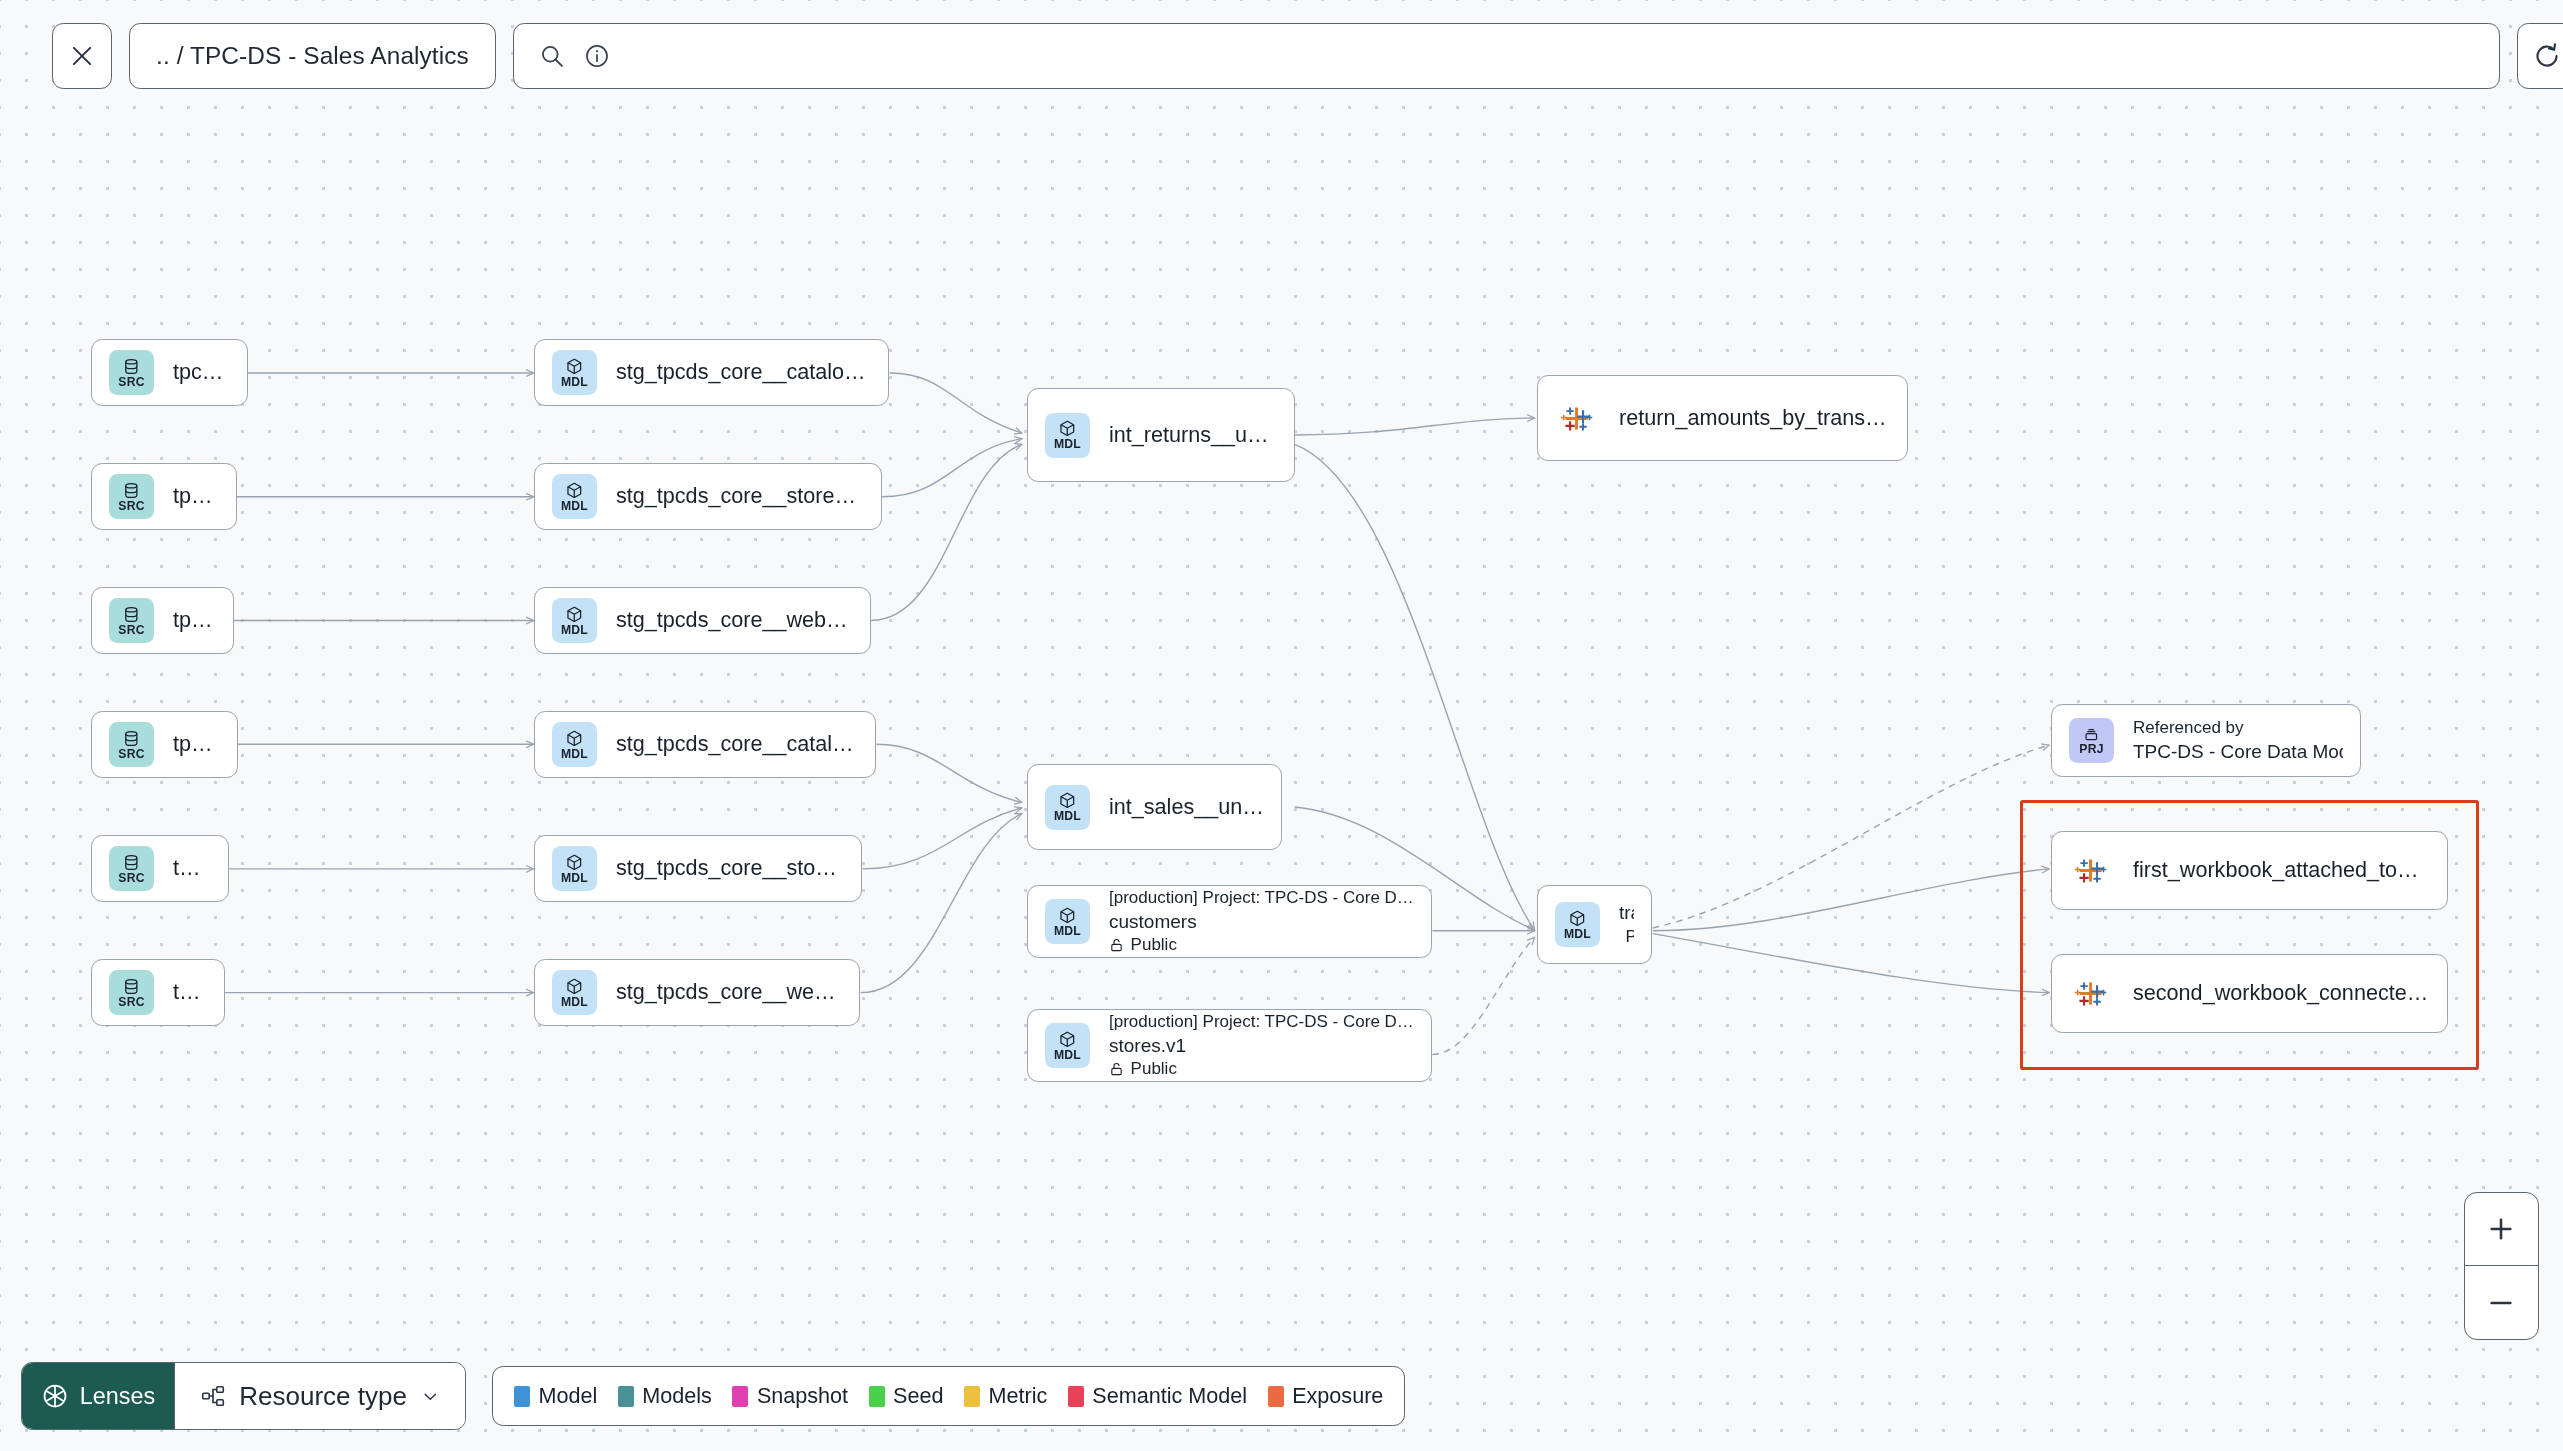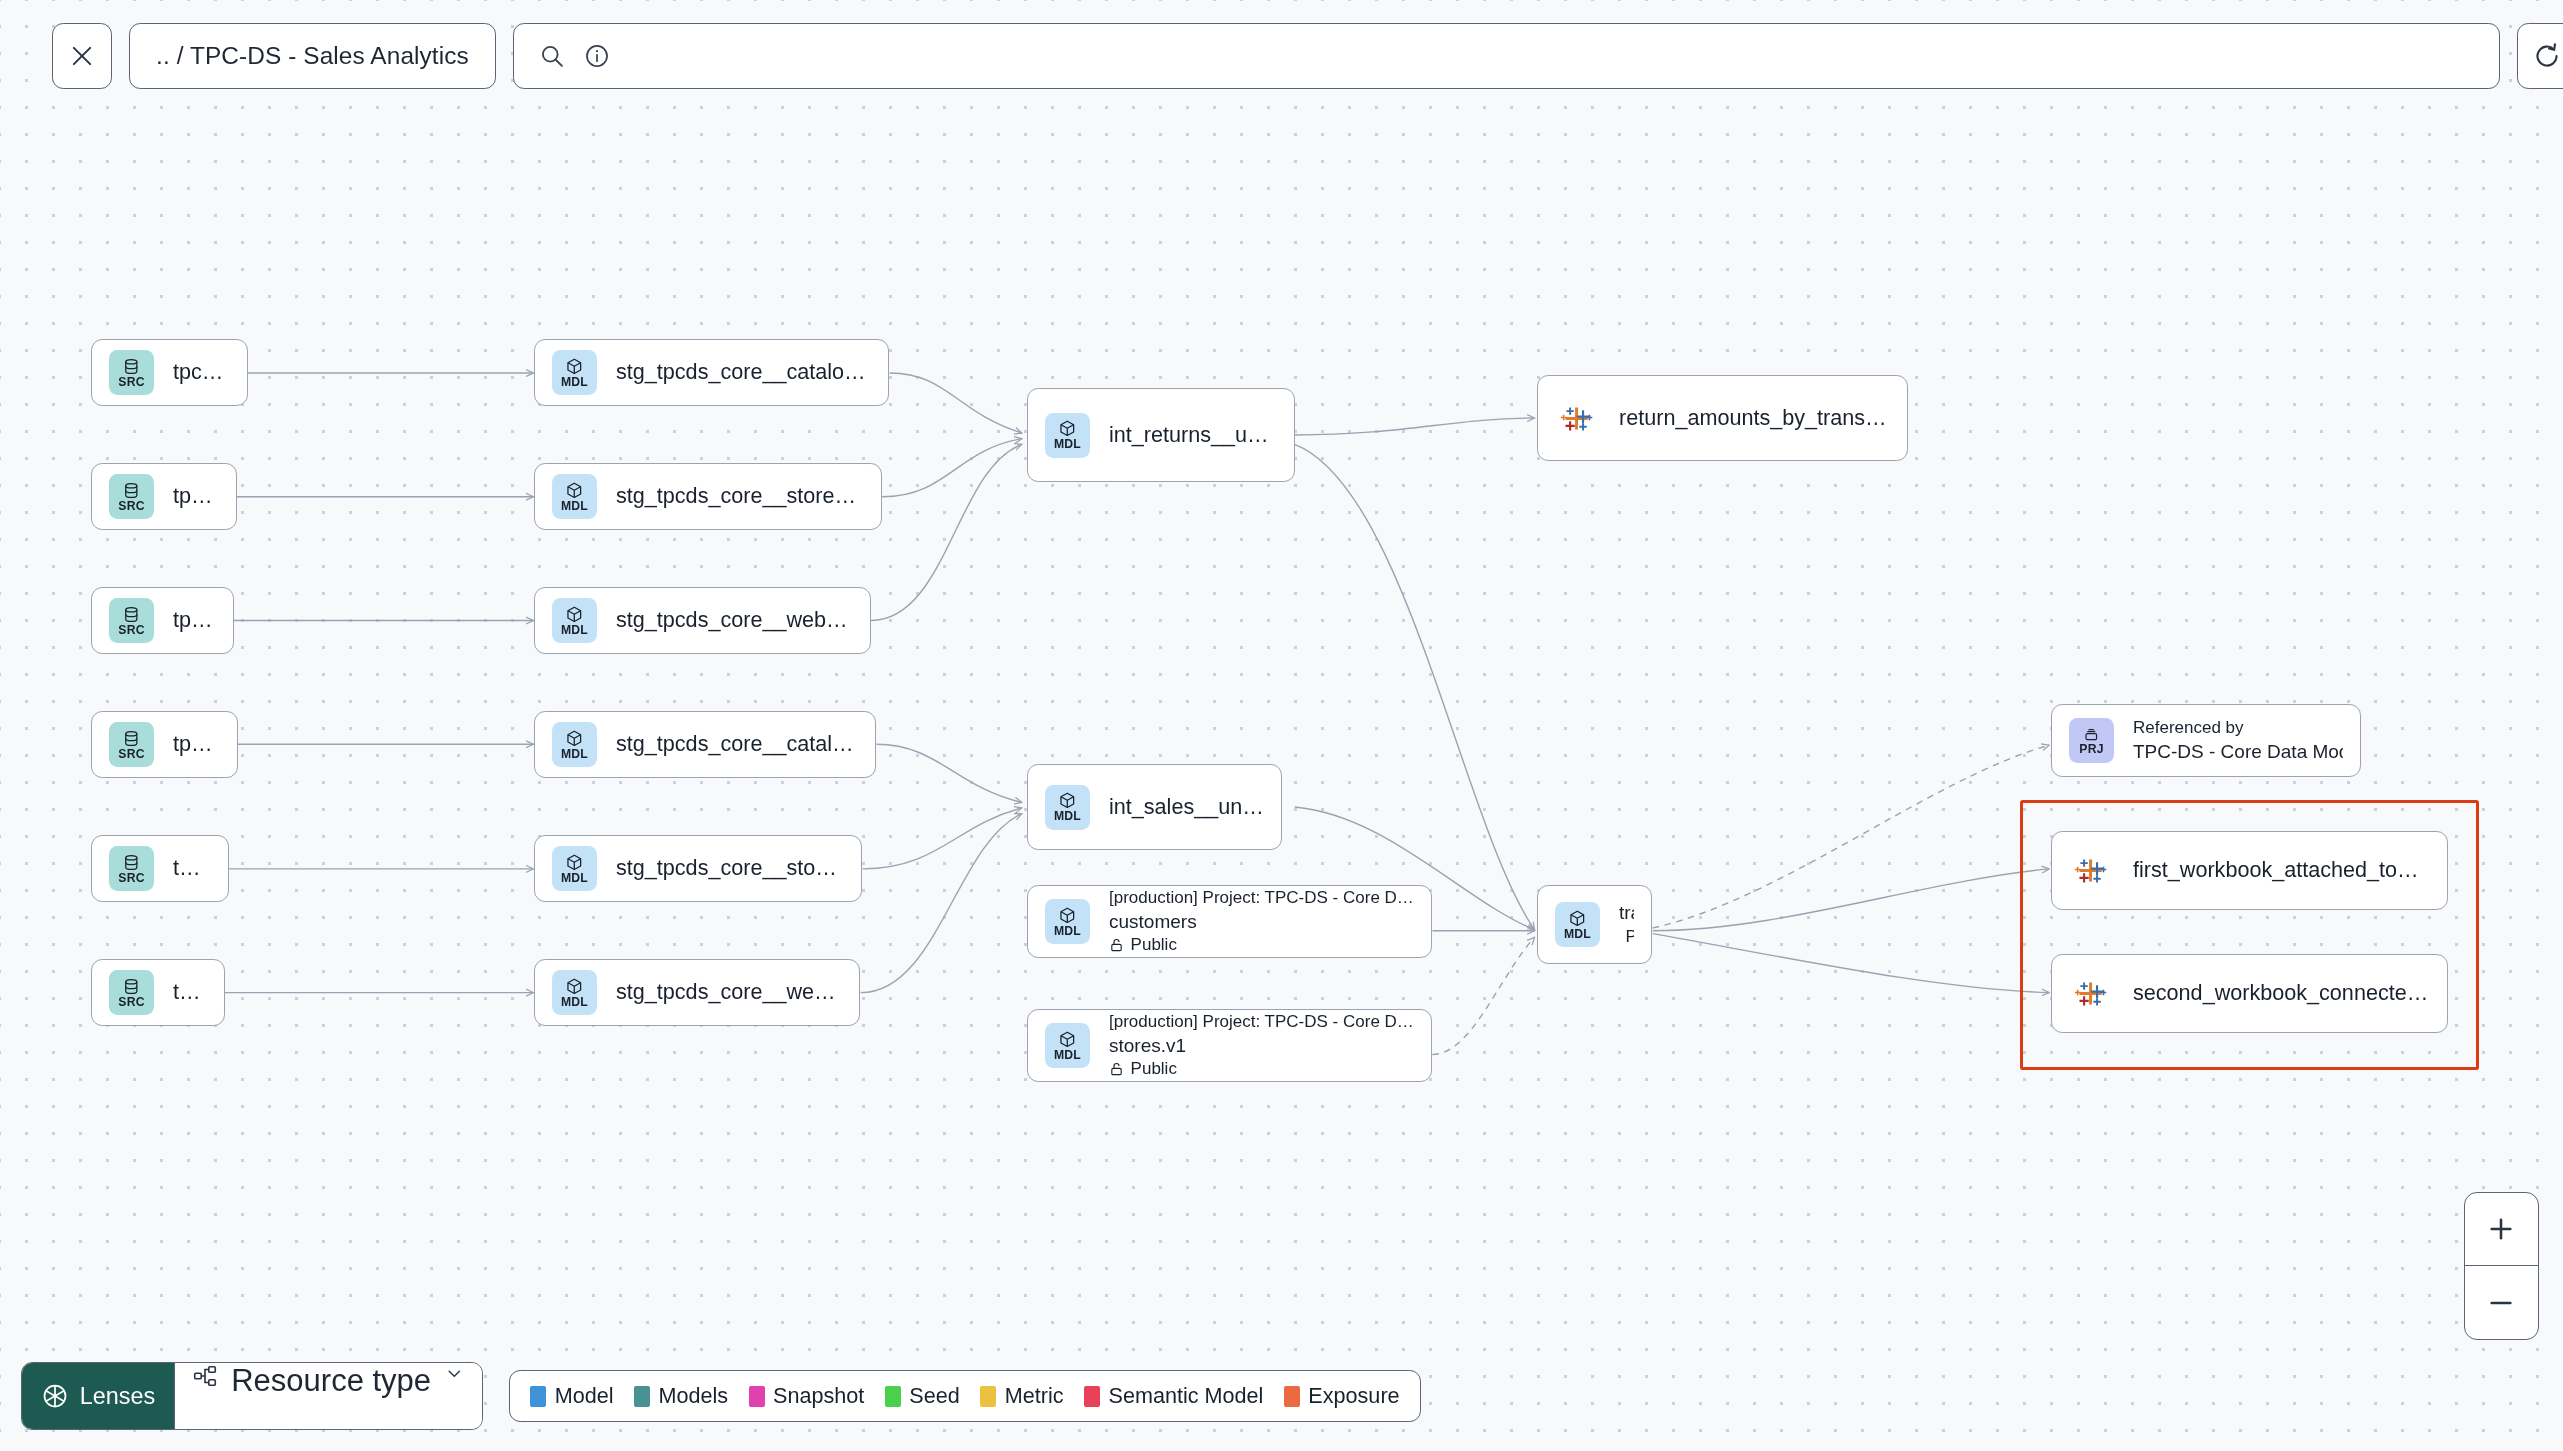--- a/index.html
+++ b/index.html
@@ -170,29 +170,30 @@
     display: flex;
     align-items: center;
     gap: 11.2px;
     padding: 0 19px;
     font-size: 23.4px;
     cursor: pointer;
   }
   .restype-btn {
     background: #ffffff;
     display: flex;
+    align-items: center;
     gap: 13px;
-    padding: 0 17px;
-    font-size: 31px;
+    padding: 0 25px;
+    font-size: 26px;
     color: #1f2733;
     cursor: pointer;
     border-left: 1.5px solid #5a6472;
   }
   .legend {
-    height: 52px;
+    height: 60px;
     background: #ffffff;
     border: 1.5px solid #5a6472;
     border-radius: 11.2px;
     display: flex;
     align-items: center;
     gap: 20.6px;
     padding: 0 20.6px;
   }
   .legend-item { display: flex; align-items: center; gap: 8.4px; }
   .legend-sw { width: 16px; height: 20.6px; border-radius: 1.9px; flex: 0 0 auto; }

